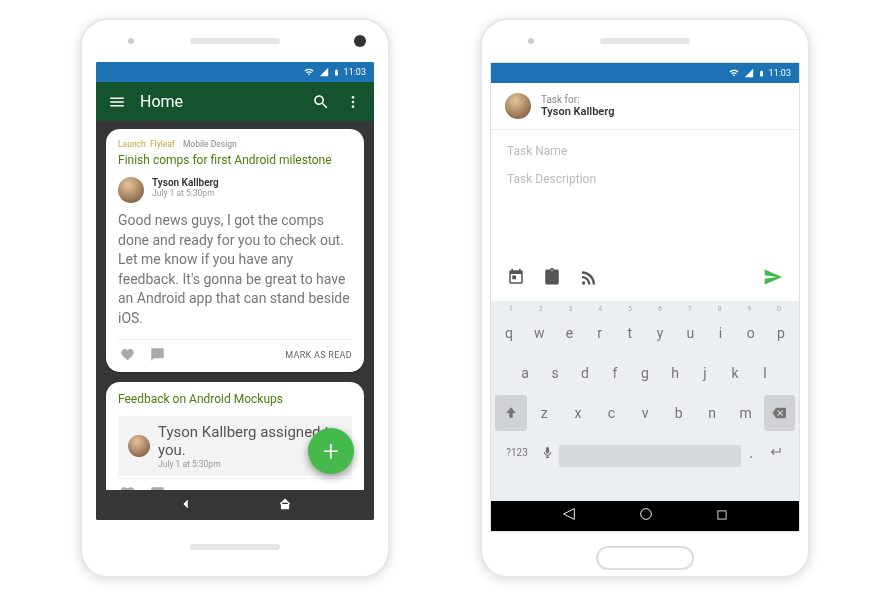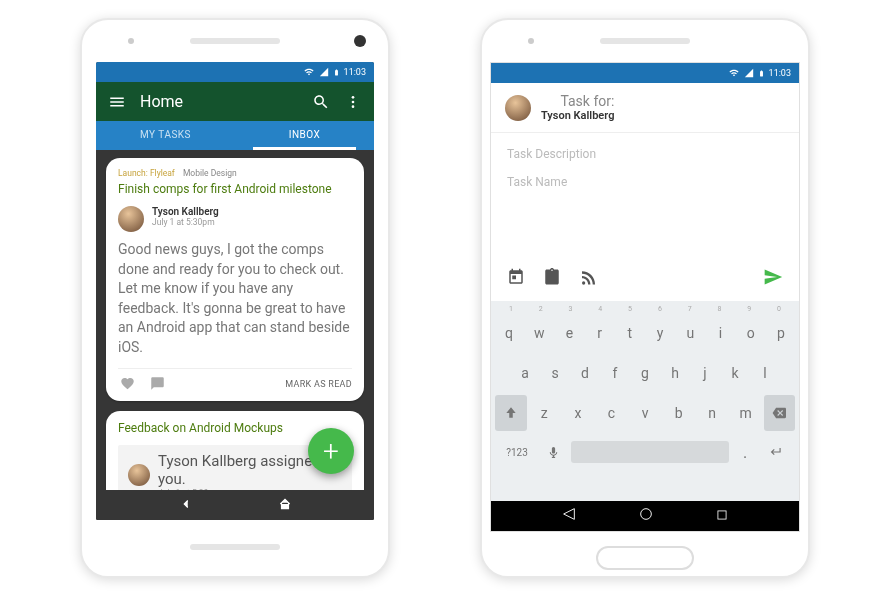--- a/index.html
+++ b/index.html
@@ -53,37 +53,37 @@
 .assign-row .txt { font-size: 15px; color: #555; }
 .assign-row .date { font-size: 8.5px; color: #999; }
 
 .fab { position: absolute; right: 20px; bottom: 46px; width: 46px; height: 46px; background: #45b94b; border-radius: 50%; display: flex; align-items: center; justify-content: center; box-shadow: 0 3px 8px rgba(0,0,0,0.4); color: #fff; font-size: 28px; font-weight: 300; }
 
 .navbar { position: absolute; bottom: 0; left: 0; right: 0; height: 30px; background: #363636; display: flex; align-items: center; justify-content: space-around; padding: 0 40px; }
 .navbar svg { fill: #fff; stroke: #fff; }
 
 
 .taskfor { background: #fff; padding: 10px 14px; display: flex; gap: 10px; align-items: center; border-bottom: 1px solid #eee; }
-.taskfor .lbl { font-size: 14px; color: #888; text-align: right; }
+.taskfor .lbl { font-size: 10px; color: #888; }
 .taskfor .nm { font-size: 11px; font-weight: 600; color: #333; }
 .form { padding: 14px 16px; }
 .field { font-size: 12px; color: #bbb; margin-bottom: 14px; }
 .toolbar2 { position: absolute; bottom: 230px; left: 0; right: 0; padding: 10px 16px; display: flex; gap: 18px; align-items: center; }
 .toolbar2 svg { fill: #555; }
 .toolbar2 .send { margin-left: auto; }
 .toolbar2 .send svg { fill: #45b94b; }
 
 .keyboard { position: absolute; bottom: 30px; left: 0; right: 0; height: 200px; background: #eceff1; padding: 4px 2px; }
 .numrow { display: flex; font-size: 7px; color: #aaa; padding: 0 3px; }
 .numrow span { flex: 1; text-align: center; }
 .krow { display: flex; gap: 2px; padding: 2px 2px; }
 .key { flex: 1; height: 36px; display: flex; align-items: center; justify-content: center; font-size: 14px; color: #757575; border-radius: 3px; }
 .krow2 { padding: 2px 18px; }
 .key-sp { background: #cfd3d6; }
-.bottomrow { display: flex; gap: 6px; padding: 4px 6px; align-items: center; }
+.bottomrow { display: flex; padding: 4px 6px; align-items: flex-end; }
 .bottomrow .k { height: 30px; display: flex; align-items: center; justify-content: center; font-size: 10px; color: #757575; }
 .space { flex: 1; height: 22px; background: #d6d9db; border-radius: 3px; }
 
 .navbar2 { position: absolute; bottom: 0; left: 0; right: 0; height: 30px; background: #000; display: flex; align-items: center; justify-content: space-around; padding: 0 40px; }
 .navbar2 svg { fill: none; stroke: #fff; stroke-width: 1.4; }
 </style>
 </head>
 <body>
 
 <div class="phone phone1">
@@ -121,24 +121,20 @@
         </span>
       <span class="icon">
           <svg width="16" height="16" viewBox="0 0 24 24" fill="#fff">
             <circle cx="12" cy="5" r="2"></circle>
             <circle cx="12" cy="12" r="2"></circle>
             <circle cx="12" cy="19" r="2"></circle>
           </svg>
         </span>
     </div>
 
-    <div class="tabs">
-      <div class="tab">MY TASKS</div>
-      <div class="tab active">INBOX</div>
-    </div>
 
     <div class="content1">
 
       <div class="card">
         <div class="crumbs">
           <span class="c1">Launch: Flyleaf</span>
           <span class="c2">Mobile Design</span>
         </div>
         <div class="card-title">Finish comps for first Android milestone</div>
         <div class="comment">
@@ -229,22 +225,22 @@
 
     <div class="taskfor">
       <div class="avatar"></div>
       <div>
         <div class="lbl">Task for:</div>
         <div class="nm">Tyson Kallberg</div>
       </div>
     </div>
 
     <div class="form">
+      <div class="field">Task Name</div>
       <div class="field">Task Description</div>
-      <div class="field">Task Name</div>
     </div>
 
     <div class="toolbar2">
       <span><svg width="18" height="18" viewBox="0 0 24 24">
             <path d="M19 3h-1V1h-2v2H8V1H6v2H5c-1.1 0-2 .9-2 2v14c0 1.1.9 2 2 2h14c1.1 0 2-.9 2-2V5c0-1.1-.9-2-2-2zm0 16H5V8h14v11zM7 10h5v5H7z"></path>
           </svg></span>
       <span><svg width="18" height="18" viewBox="0 0 24 24">
             <path d="M19 2h-4.18C14.4.84 13.3 0 12 0c-1.3 0-2.4.84-2.82 2H5c-1.1 0-2 .9-2 2v16c0 1.1.9 2 2 2h14c1.1 0 2-.9 2-2V4c0-1.1-.9-2-2-2zm-7 0c.55 0 1 .45 1 1s-.45 1-1 1-1-.45-1-1 .45-1 1-1z"></path>
           </svg></span>
       <span><svg width="18" height="18" viewBox="0 0 24 24">

